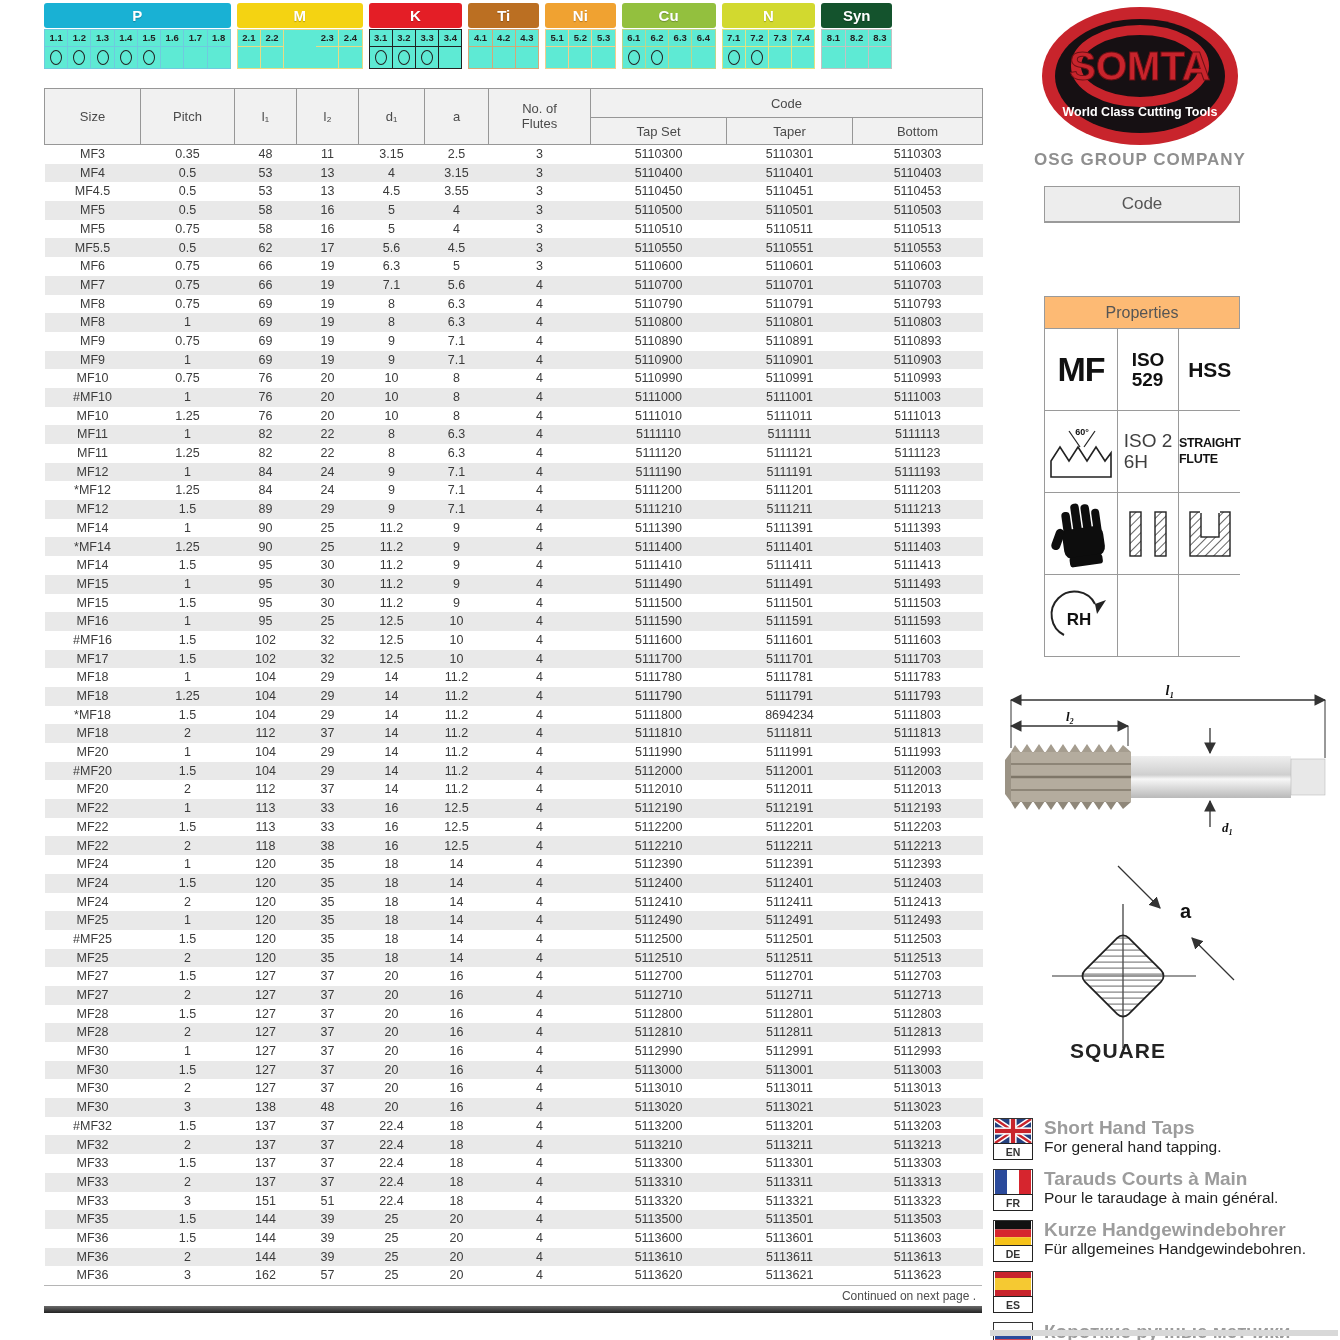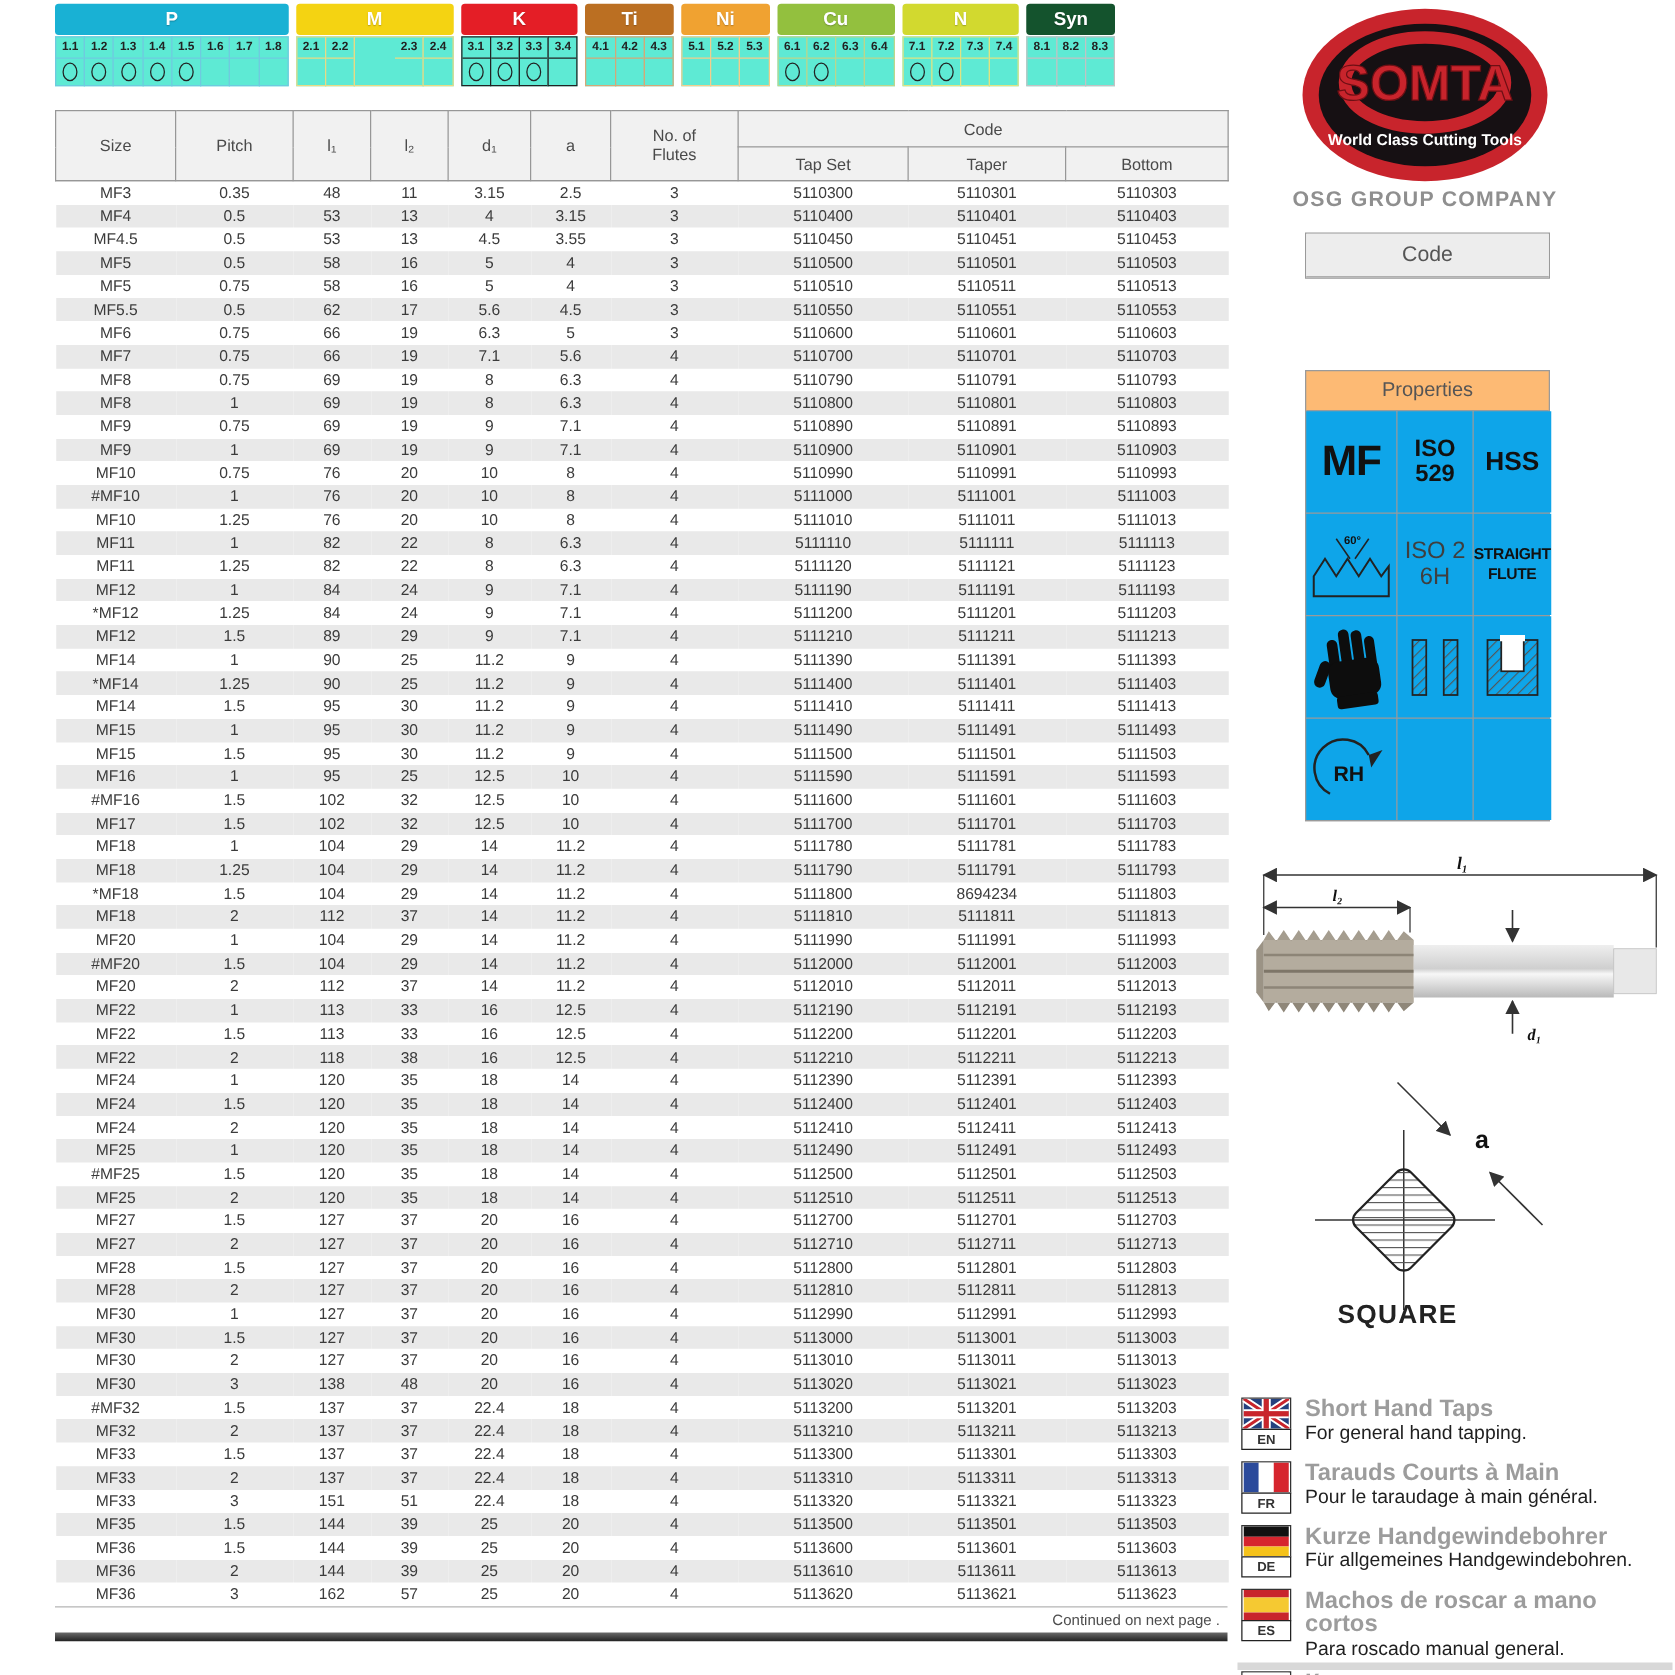--- a/index.html
+++ b/index.html
@@ -42,22 +42,22 @@
   #code-box .code-head{height:34px;background:#ededed;border-bottom:1px solid #9a9a9a;
                        display:flex;align-items:center;justify-content:center;
                        font-size:17px;color:#555;}
   #code-box .code-val{height:56px;display:flex;align-items:center;justify-content:center;
                       font-size:40px;font-weight:bold;}
 
   #props-box{position:absolute;left:1044px;top:296px;width:194px;border:1px solid #9a9a9a;background:#9a9a9a;}
   #props-box .props-head{background:#fdba74;height:31px;display:flex;align-items:center;justify-content:center;
                          font-size:16px;color:#555;border-bottom:1px solid #9a9a9a;}
   #props-grid{display:grid;grid-template-columns:repeat(3,1fr);grid-auto-rows:81px;gap:1px;background:#9a9a9a;}
-  .prop-cell{background:#0ea5e9;display:flex;align-items:center;justify-content:center;
-             text-align:center;white-space:pre-line;color:#111;}
+  .prop-cell{background:#ffffff;display:flex;align-items:center;justify-content:center;
+             white-space:pre-line;color:#111;}
   .prop-mf{font-size:34px;font-weight:900;letter-spacing:-1px;}
   .prop-bold-lg{font-size:19px;font-weight:900;line-height:1.05;}
   .prop-bold-md{font-size:21px;font-weight:900;}
   .prop-reg{font-size:19px;color:#3f3f3f;line-height:1.1;}
   .prop-bold-sm{font-size:12.5px;font-weight:900;line-height:1.25;letter-spacing:-0.3px;}
 
   #tap-diagram{position:absolute;left:995px;top:682px;}
   #square-diagram{position:absolute;left:1000px;top:858px;}
 
   #lang-list{position:absolute;left:990px;top:1118px;width:350px;display:flex;flex-direction:column;gap:9px;}
@@ -1211,24 +1211,20 @@
     </div>
     <div class="lang-item">
       <div class="flag-col">
         <div class="flag"><svg viewBox="0 0 60 40" width="38" height="24">
         <rect width="60" height="10" fill="#c8242c"></rect>
             <rect y="10" width="60" height="20" fill="#f5c932"></rect>
         <rect y="30" width="60" height="10" fill="#c8242c"></rect>
           </svg></div>
         <div class="lang-code">ES</div>
       </div>
-      <div class="lang-text">
-        <div class="lang-title">Machos de roscar a mano cortos</div>
-        <div class="lang-desc">Para roscado manual general.</div>
-      </div>
     </div>
     <div class="lang-item">
       <div class="flag-col">
         <div class="flag"><svg viewBox="0 0 60 40" width="38" height="24">
         <rect width="60" height="14" fill="#fff"></rect>
             <rect y="14" width="60" height="13" fill="#2b4a9b"></rect>
         <rect y="27" width="60" height="13" fill="#d6252e"></rect>
           </svg></div>
       </div>
       <div class="lang-text">

